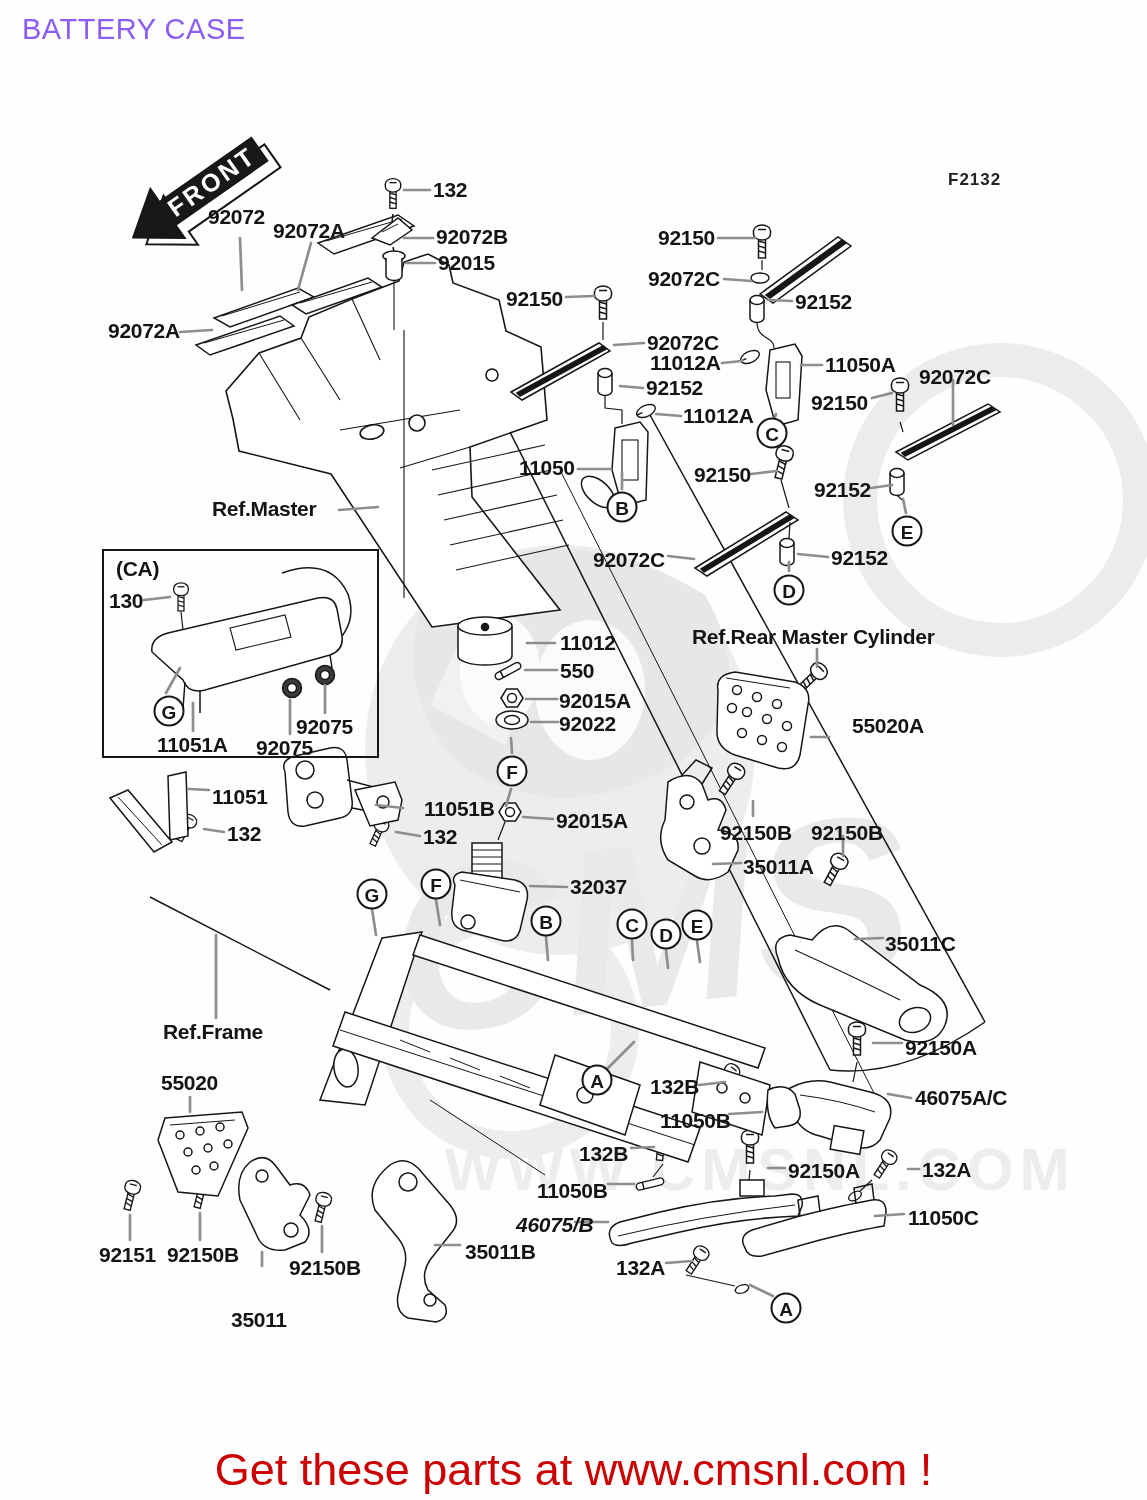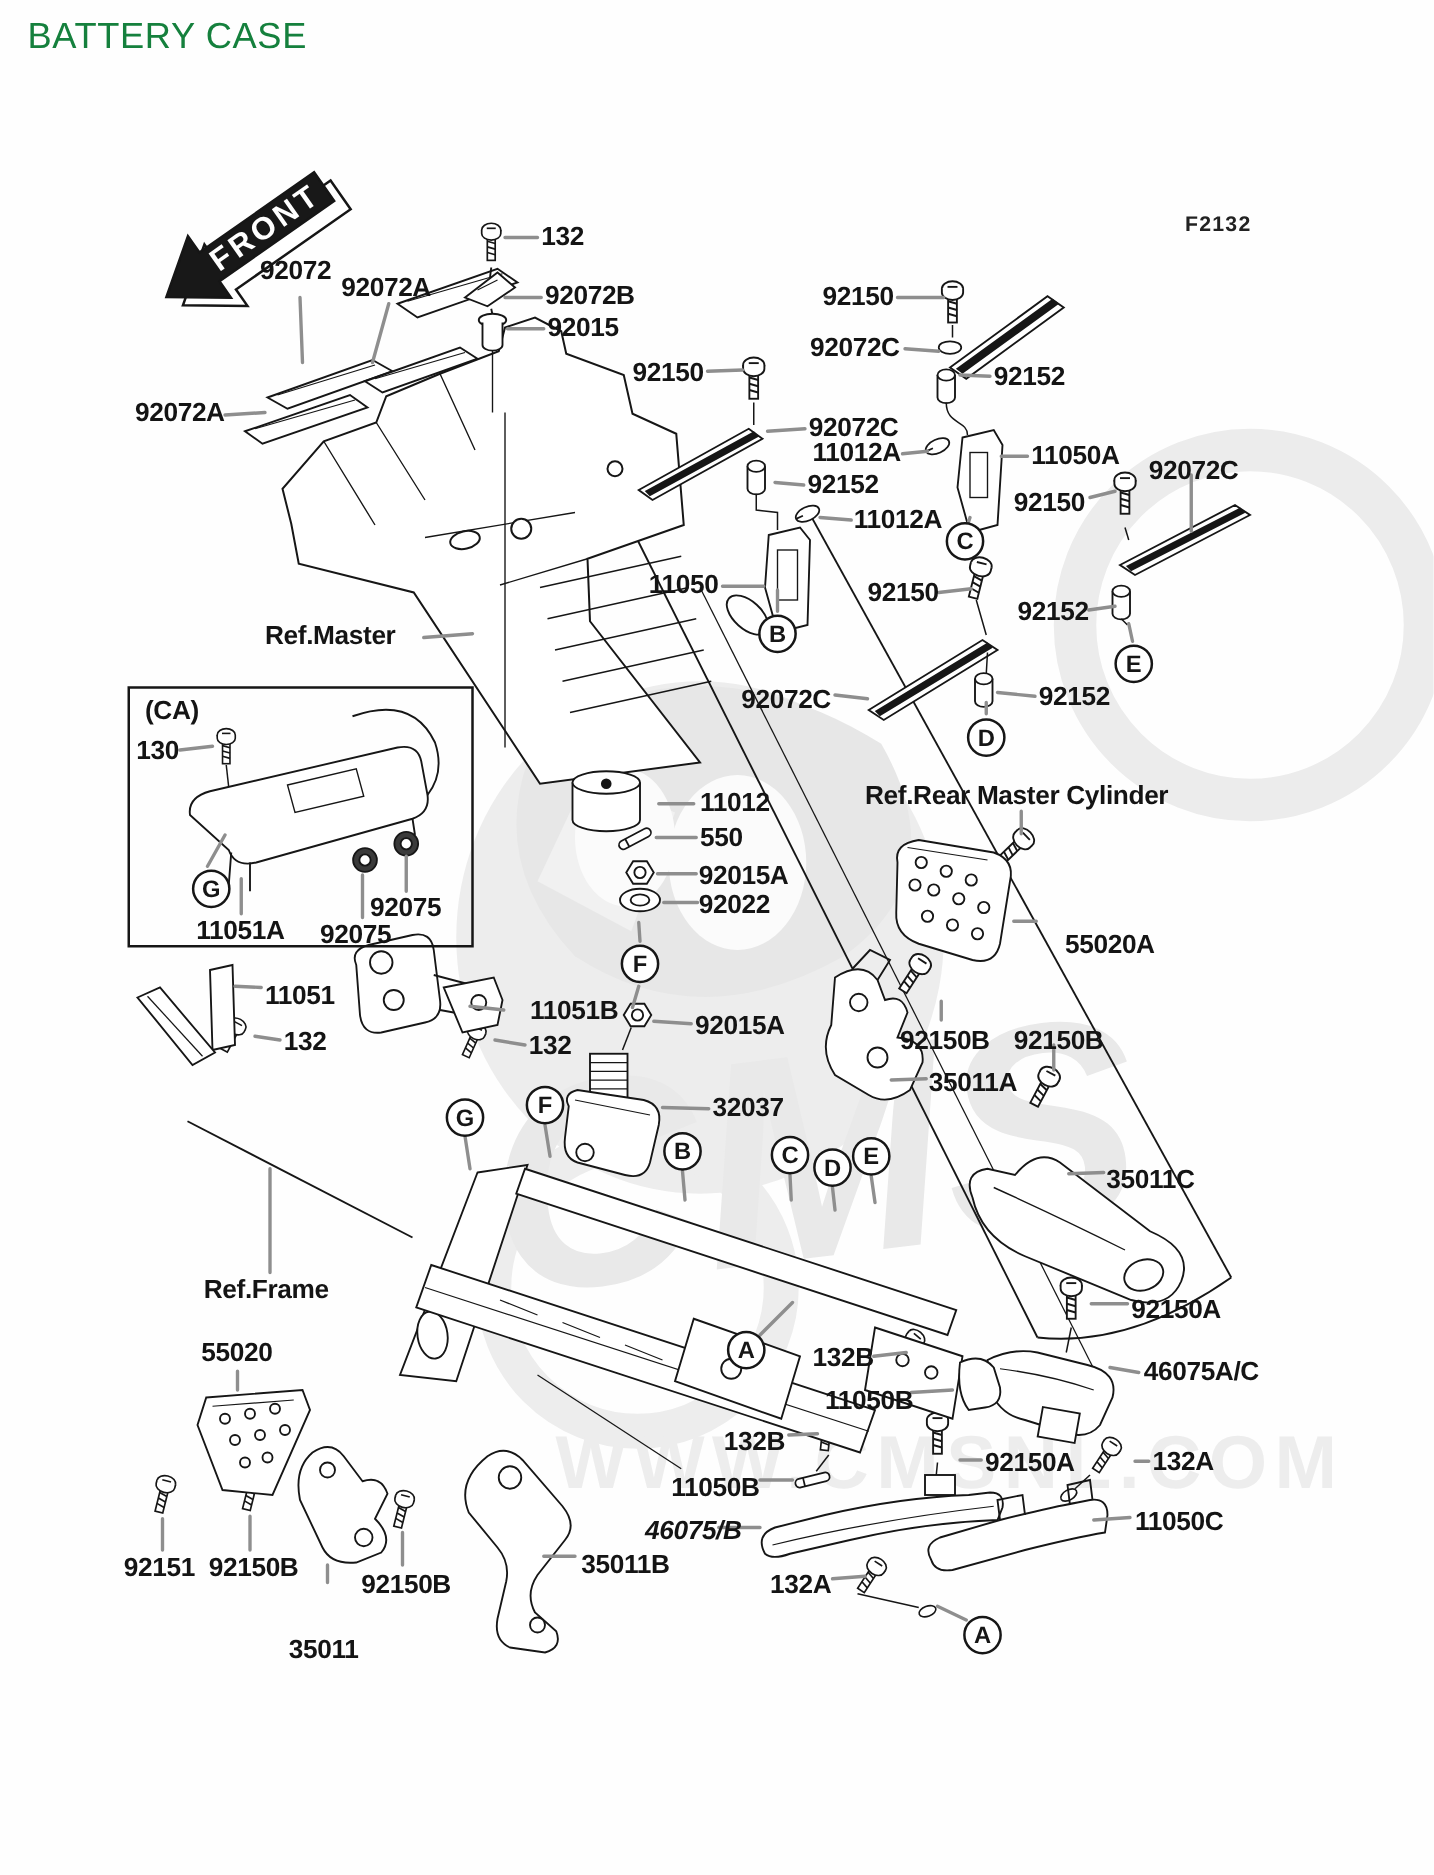--- a/index.html
+++ b/index.html
@@ -1,18 +1,18 @@
 <!DOCTYPE html>
 <html><head>
 <meta charset="utf-8">
 <style>
   html,body{margin:0;padding:0;background:#fff;}
   .stage{position:relative;width:1147px;height:1500px;background:#fefefe;overflow:hidden;
          font-family:"Liberation Sans",sans-serif;}
-  .page-title{position:absolute;left:22px;top:13px;font-size:29px;letter-spacing:.5px;color:#15803d;white-space:nowrap;}
+  .page-title{position:absolute;left:22px;top:13px;font-size:29px;letter-spacing:.5px;color:#8b5cf6;white-space:nowrap;}
   .fig-code{position:absolute;left:948px;top:170px;font-size:17px;font-weight:bold;color:#222;letter-spacing:1px;}
   .footer-note{position:absolute;left:0;top:1444px;width:100%;text-align:center;font-size:45px;color:#cc0000;white-space:nowrap;}
   .labels-layer,.markers-layer{position:absolute;left:0;top:0;width:100%;height:100%;pointer-events:none;}
   .part-label{position:absolute;font-weight:bold;font-size:21px;letter-spacing:-0.3px;color:#141414;white-space:nowrap;
               font-family:"Liberation Sans",sans-serif;}
   .marker{position:absolute;width:31px;height:31px;border:2.4px solid #161616;border-radius:50%;background:#fff;
           font:bold 19px/29px "Liberation Sans",sans-serif;text-align:center;color:#161616;
           transform:translate(-50%,-50%);box-sizing:border-box;}
   svg.drawing{position:absolute;left:0;top:0;}
   .wm{opacity:1;}
@@ -327,20 +327,21 @@
              M262,1252 L262,1266 M322,1226 L322,1252 M875,1216 L904,1214 M666,1263 L692,1261"></path>
     <path d="M622,489 L622,472 M774,420 L776,414 M789,571 L789,562 M906,513 L903,499
              M512,753 L511,738 M511,789 L506,806 M166,693 L180,668 M372,909 L376,935
              M436,900 L440,925 M546,937 L548,960 M632,940 L633,960 M666,950 L668,968
              M697,941 L700,962 M608,1068 L634,1042 M773,1296 L750,1285"></path>
   </g>
 </svg>
 
 <div class="page-title">BATTERY CASE</div>
 <div class="fig-code">F2132</div>
+<div class="footer-note">Get these parts at www.cmsnl.com !</div>
 
 <div class="labels-layer" id="labels-layer">
       <div class="part-label" style="left: 433px; top: 178px;">132</div>
       <div class="part-label" style="left: 208px; top: 205px;">92072</div>
       <div class="part-label" style="left: 273px; top: 219px;">92072A</div>
       <div class="part-label" style="left: 436px; top: 225px;">92072B</div>
       <div class="part-label" style="left: 438px; top: 251px;">92015</div>
       <div class="part-label" style="left: 658px; top: 226px;">92150</div>
       <div class="part-label" style="left: 648px; top: 267px;">92072C</div>
       <div class="part-label" style="left: 795px; top: 290px;">92152</div>
@@ -362,21 +363,21 @@
       <div class="part-label" style="left: 116px; top: 557px;">(CA)</div>
       <div class="part-label" style="left: 109px; top: 589px;">130</div>
       <div class="part-label" style="left: 157px; top: 733px;">11051A</div>
       <div class="part-label" style="left: 296px; top: 715px;">92075</div>
       <div class="part-label" style="left: 256px; top: 736px;">92075</div>
       <div class="part-label" style="left: 560px; top: 631px;">11012</div>
       <div class="part-label" style="left: 560px; top: 659px;">550</div>
       <div class="part-label" style="left: 559px; top: 689px;">92015A</div>
       <div class="part-label" style="left: 559px; top: 712px;">92022</div>
       <div class="part-label" style="left: 692px; top: 625px;">Ref.Rear Master Cylinder</div>
-      <div class="part-label" style="left: 832px; top: 744px; padding-left: 20px;">55020A</div>
+      <div class="part-label" style="left: 832px; top: 714px; padding-left: 20px;">55020A</div>
       <div class="part-label" style="left: 212px; top: 785px;">11051</div>
       <div class="part-label" style="left: 227px; top: 822px;">132</div>
       <div class="part-label" style="left: 424px; top: 797px;">11051B</div>
       <div class="part-label" style="left: 423px; top: 825px;">132</div>
       <div class="part-label" style="left: 556px; top: 809px;">92015A</div>
       <div class="part-label" style="left: 570px; top: 875px;">32037</div>
       <div class="part-label" style="left: 720px; top: 821px;">92150B</div>
       <div class="part-label" style="left: 811px; top: 821px;">92150B</div>
       <div class="part-label" style="left: 743px; top: 855px;">35011A</div>
       <div class="part-label" style="left: 885px; top: 932px;">35011C</div>

